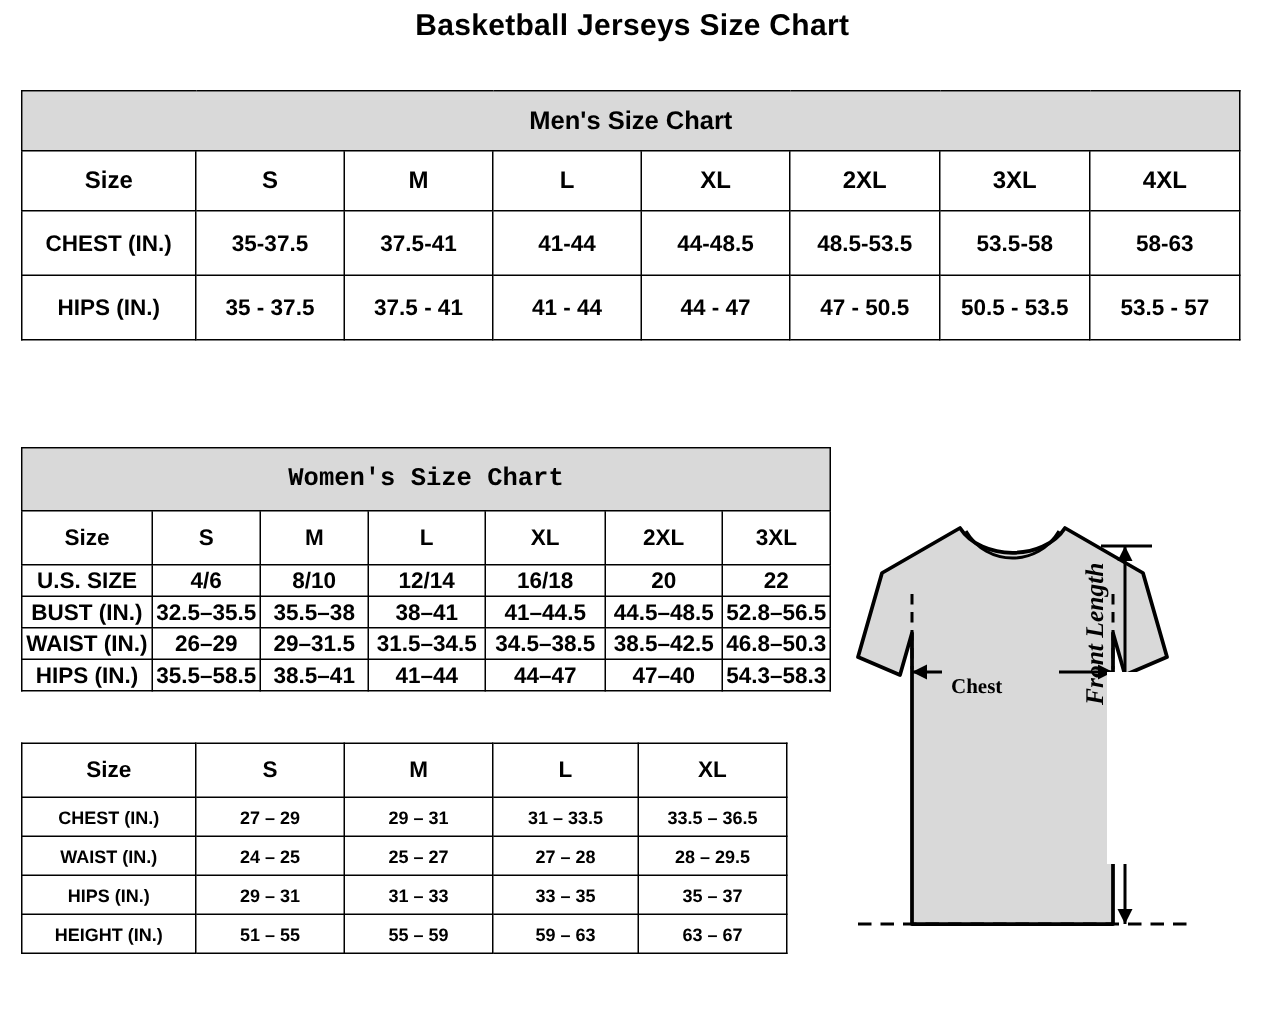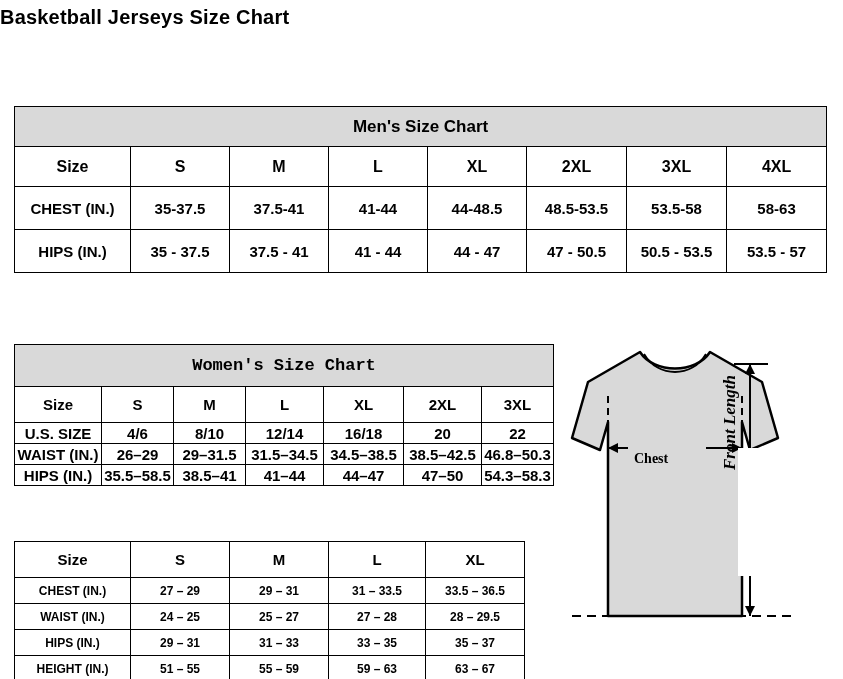--- a/index.html
+++ b/index.html
@@ -15,31 +15,30 @@
     position: relative;
     width: 843px;
     height: 679px;
     background: #ffffff;
   }
   .page-title {
     position: absolute;
     top: 6px;
     left: 0;
     width: 843px;
-    text-align: left;
+    text-align: center;
     font-size: 20px;
     font-weight: bold;
     letter-spacing: 0.2px;
   }
 
   table.sz {
     border-collapse: collapse;
     table-layout: fixed;
     background: #ffffff;
-    margin-top: 46px;
   }
   table.sz td, table.sz th {
     border: 1px solid #000000;
     text-align: center;
     vertical-align: middle;
     font-weight: bold;
     background: #ffffff;
     padding: 0;
   }
   .caption-cell {
@@ -193,35 +192,44 @@
       <tr class="body">
         <td class="rowlab">U.S. SIZE</td>
         <td>4/6</td>
         <td>8/10</td>
         <td>12/14</td>
         <td>16/18</td>
         <td>20</td>
         <td>22</td>
       </tr>
       <tr class="body">
+        <td class="rowlab">BUST  (IN.)</td>
+        <td>32.5–35.5</td>
+        <td>35.5–38</td>
+        <td>38–41</td>
+        <td>41–44.5</td>
+        <td>44.5–48.5</td>
+        <td>52.8–56.5</td>
+      </tr>
+      <tr class="body">
         <td class="rowlab">WAIST  (IN.)</td>
         <td>26–29</td>
         <td>29–31.5</td>
         <td>31.5–34.5</td>
         <td>34.5–38.5</td>
         <td>38.5–42.5</td>
         <td>46.8–50.3</td>
       </tr>
       <tr class="body">
         <td class="rowlab">HIPS  (IN.)</td>
         <td>35.5–58.5</td>
         <td>38.5–41</td>
         <td>41–44</td>
         <td>44–47</td>
-        <td>47–50</td>
+        <td>47–40</td>
         <td>54.3–58.3</td>
       </tr>
     </tbody>
   </table>
 
   <table class="sz" id="youth-table">
     <colgroup>
       <col style="width:116px">
       <col style="width:99px">
         <col style="width:99px">

